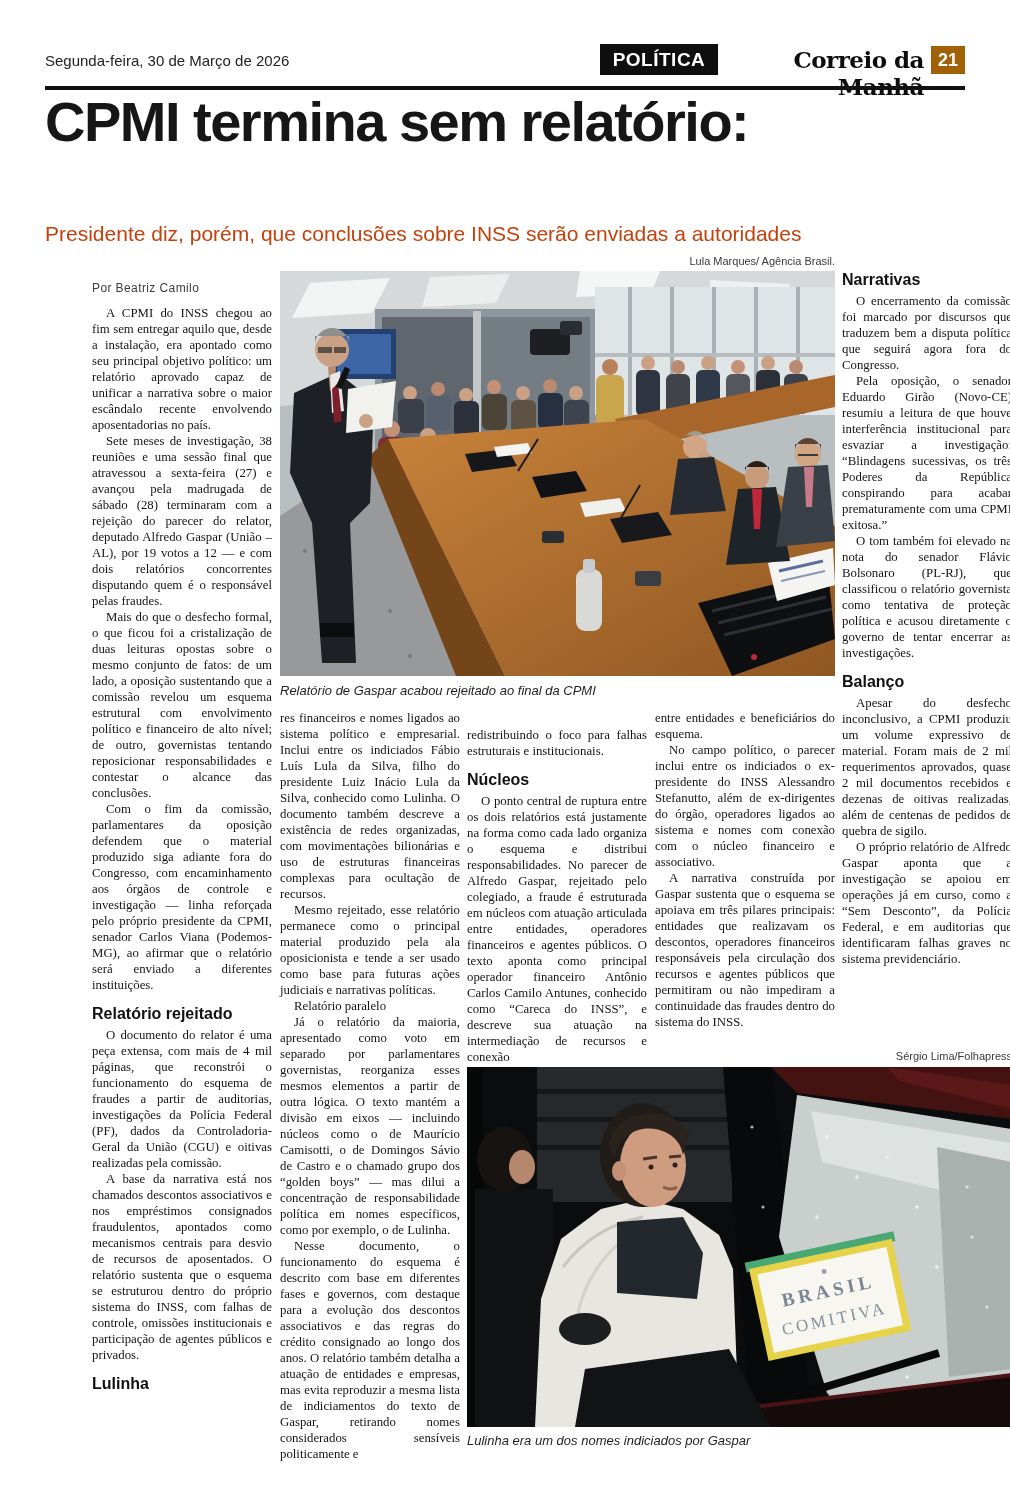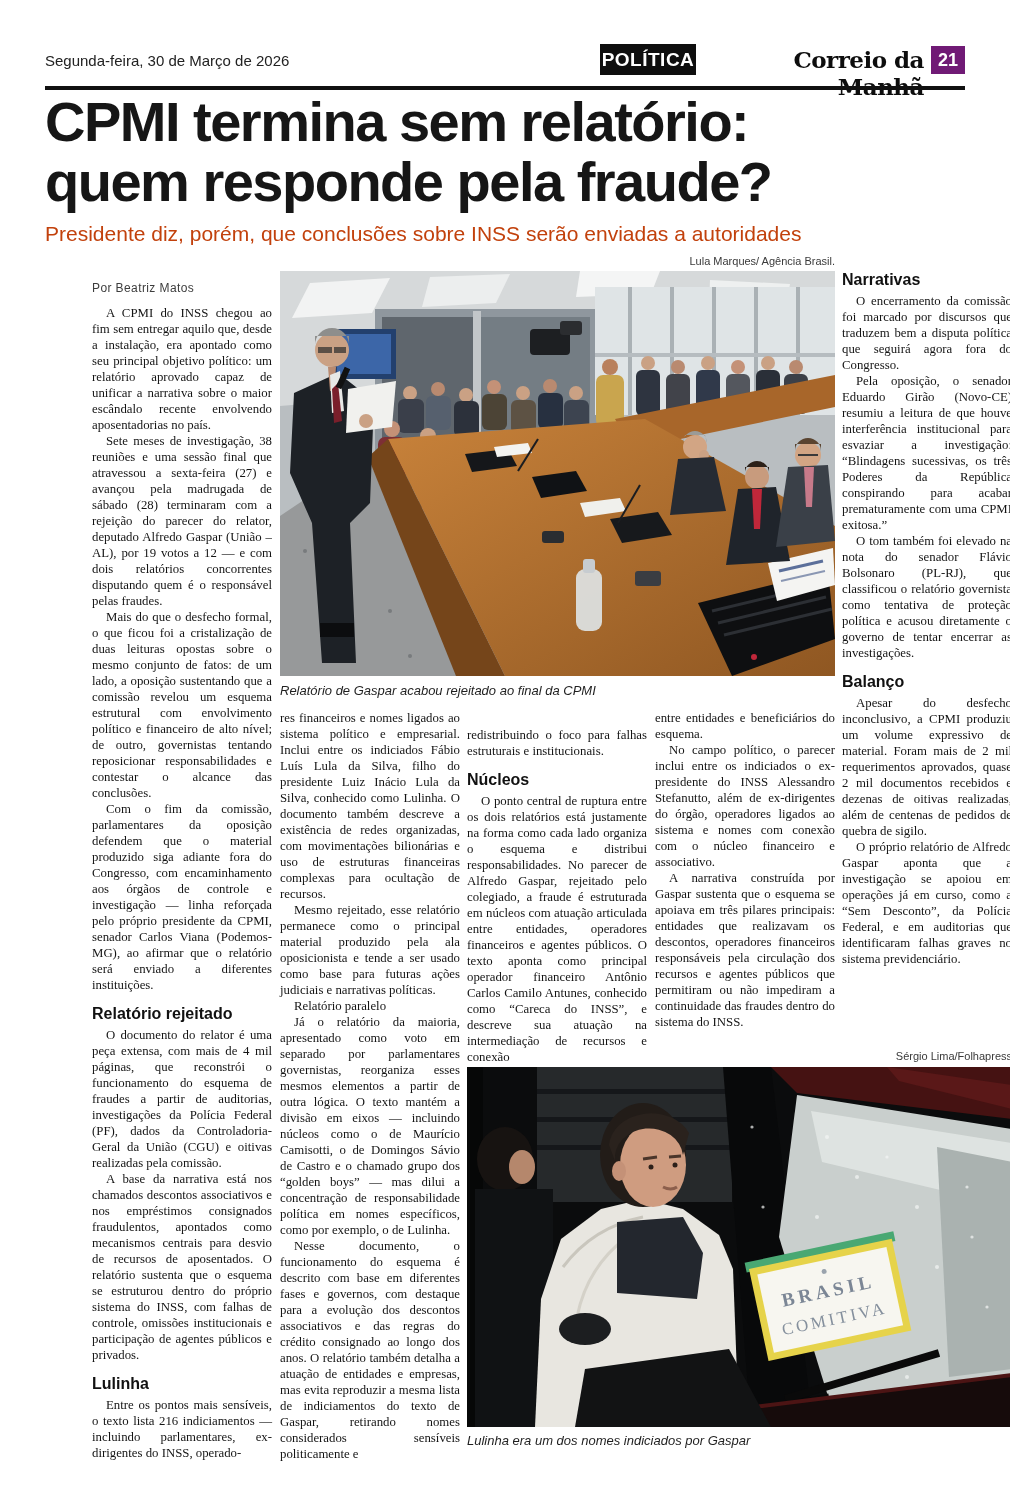--- a/index.html
+++ b/index.html
@@ -2,27 +2,27 @@
 <html lang="pt"><head>
 <meta charset="utf-8">
 <title>Correio da Manhã</title>
 <style>
   html,body{margin:0;padding:0;background:#e8e8e8;}
   .page{position:relative;width:1010px;height:1488px;background:#ffffff;margin:0 auto;
         overflow:hidden;font-family:"Liberation Serif",serif;color:#1a1a1a;}
   
   .date{position:absolute;left:45px;top:52px;font-family:Liberation Sans, sans-serif;
         font-size:15px;color:#222;}
-  .section-box{position:absolute;left:600px;top:44px;width:96px;height:31px;background:#0e0e0e;
+  .section-box{position:absolute;left:600px;top:44px;width:118px;height:31px;background:#0e0e0e;
         color:#fff;font-family:"Liberation Sans",sans-serif;font-weight:bold;font-size:19px;
         letter-spacing:.5px;text-align:center;line-height:31px;}
   .masthead{position:absolute;left:700px;top:46px;width:224px;text-align:right;
         font-family:"DejaVu Serif","Liberation Serif",serif;font-weight:bold;font-size:23px;
         letter-spacing:-0.5px;color:#0d0d0d;}
-  .page-box{position:absolute;left:931px;top:46px;width:34px;height:28px;background:#701a75;
+  .page-box{position:absolute;left:931px;top:46px;width:34px;height:28px;background:#a16207;
         color:#fff;font-family:"Liberation Sans",sans-serif;font-weight:bold;font-size:18px;
         text-align:center;line-height:28px;}
   .rule{position:absolute;left:45px;top:86px;width:920px;height:4px;background:#111;}
   
   .headline{position:absolute;left:45px;top:92px;width:925px;
         font-family:"Liberation Sans",sans-serif;font-weight:bold;font-size:56px;
         line-height:60px;letter-spacing:-1.5px;color:#161616;}
   .subhead{position:absolute;left:45px;top:222px;width:925px;
         font-family:"Liberation Sans",sans-serif;font-size:21px;color:#c2410c;}
   
@@ -61,28 +61,27 @@
 <div class="page">
 
   <div class="date">Segunda-feira, 30 de Março de 2026</div>
   <div class="section-box">POLÍTICA</div>
   <div class="masthead">Correio da Manhã</div>
   <div class="page-box">21</div>
   <div class="rule"></div>
 
   <h1 class="headline" style="margin:0;">
     <span style="display:block;">CPMI termina sem relatório:</span>
-    <span style="display:block;">quem responde pela fraude?</span>
   </h1>
   <div class="subhead">Presidente diz, porém, que conclusões sobre INSS serão enviadas a autoridades</div>
 
   <div class="article">
 
     <div class="credit credit1">Lula Marques/ Agência Brasil.</div>
-    <div class="byline">Por Beatriz Matos</div>
+    <div class="byline">Por Beatriz Camilo</div>
 
     <figure class="photo1">
       <svg viewBox="0 0 555 405" preserveAspectRatio="none">
         <rect width="555" height="405" fill="#b9bec1"></rect>
 
         <polygon points="0,0 555,0 555,90 0,135" fill="#d6d9da"></polygon>
         <polygon points="30,12 110,7 92,42 12,47" fill="#f2f3f3"></polygon>
         <polygon points="150,6 230,3 216,32 142,36" fill="#eceeee"></polygon>
         <polygon points="300,0 380,0 371,23 296,26" fill="#f4f5f5"></polygon>
         <polygon points="430,9 510,13 505,39 429,33" fill="#eef0f0"></polygon>
@@ -220,21 +219,20 @@
 
     <div class="col col1">
         <div class="blk-p">A CPMI do INSS chegou ao fim sem entregar aquilo que, desde a instalação, era apontado como seu principal objetivo político: um relatório aprovado capaz de unificar a narrativa sobre o maior escândalo recente envolvendo aposentadorias no país.</div>
         <div class="blk-p">Sete meses de investigação, 38 reuniões e uma sessão final que atravessou a sexta-feira (27) e avançou pela madrugada de sábado (28) terminaram com a rejeição do parecer do relator, deputado Alfredo Gaspar (União – AL), por 19 votos a 12 — e com dois relatórios concorrentes disputando quem é o responsável pelas fraudes.</div>
         <div class="blk-p">Mais do que o desfecho formal, o que ficou foi a cristalização de duas leituras opostas sobre o mesmo conjunto de fatos: de um lado, a oposição sustentando que a comissão revelou um esquema estrutural com envolvimento político e financeiro de alto nível; de outro, governistas tentando reposicionar responsabilidades e contestar o alcance das conclusões.</div>
         <div class="blk-p">Com o fim da comissão, parlamentares da oposição defendem que o material produzido siga adiante fora do Congresso, com encaminhamento aos órgãos de controle e investigação — linha reforçada pelo próprio presidente da CPMI, senador Carlos Viana (Podemos-MG), ao afirmar que o relatório será enviado a diferentes instituições.</div>
         <div class="blk-h2">Relatório rejeitado</div>
         <div class="blk-p">O documento do relator é uma peça extensa, com mais de 4 mil páginas, que reconstrói o funcionamento do esquema de fraudes a partir de auditorias, investigações da Polícia Federal (PF), dados da Controladoria-Geral da União (CGU) e oitivas realizadas pela comissão.</div>
         <div class="blk-p">A base da narrativa está nos chamados descontos associativos e nos empréstimos consignados fraudulentos, apontados como mecanismos centrais para desvio de recursos de aposentados. O relatório sustenta que o esquema se estruturou dentro do próprio sistema do INSS, com falhas de controle, omissões institucionais e participação de agentes públicos e privados.</div>
         <div class="blk-h2">Lulinha</div>
-        <div class="blk-p">Entre os pontos mais sensíveis, o texto lista 216 indiciamentos — incluindo parlamentares, ex-dirigentes do INSS, operado-</div>
       </div>
     <div class="col col2">
         <div class="blk-p noind">res financeiros e nomes ligados ao sistema político e empresarial. Inclui entre os indiciados Fábio Luís Lula da Silva, filho do presidente Luiz Inácio Lula da Silva, conhecido como Lulinha. O documento também descreve a existência de redes organizadas, com movimentações bilionárias e uso de estruturas financeiras complexas para ocultação de recursos.</div>
         <div class="blk-p">Mesmo rejeitado, esse relatório permanece como o principal material produzido pela ala oposicionista e tende a ser usado como base para futuras ações judiciais e narrativas políticas.</div>
         <div class="blk-p">Relatório paralelo</div>
         <div class="blk-p">Já o relatório da maioria, apresentado como voto em separado por parlamentares governistas, reorganiza esses mesmos elementos a partir de outra lógica. O texto mantém a divisão em eixos — incluindo núcleos como o de Maurício Camisotti, o de Domingos Sávio de Castro e o chamado grupo dos “golden boys” — mas dilui a concentração de responsabilidade política em nomes específicos, como por exemplo, o de Lulinha.</div>
         <div class="blk-p">Nesse documento, o funcionamento do esquema é descrito com base em diferentes fases e governos, com destaque para a evolução dos descontos associativos e das regras do crédito consignado ao longo dos anos. O relatório também detalha a atuação de entidades e empresas, mas evita reproduzir a mesma lista de indiciamentos do texto de Gaspar, retirando nomes considerados sensíveis politicamente e</div>
       </div>
     <div class="col col3">
         <div class="blk-p noind">redistribuindo o foco para falhas estruturais e institucionais.</div>

